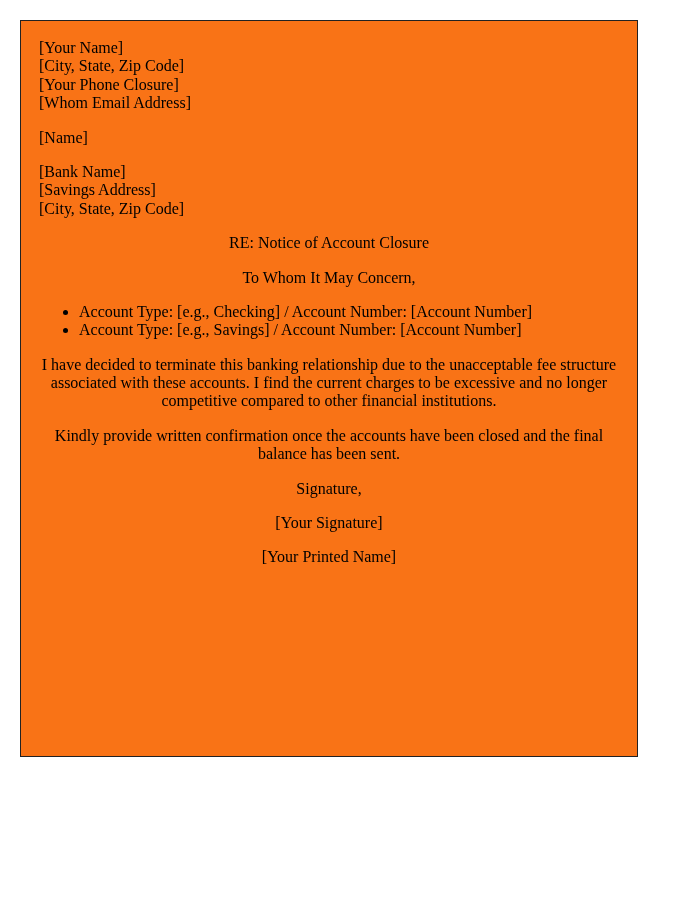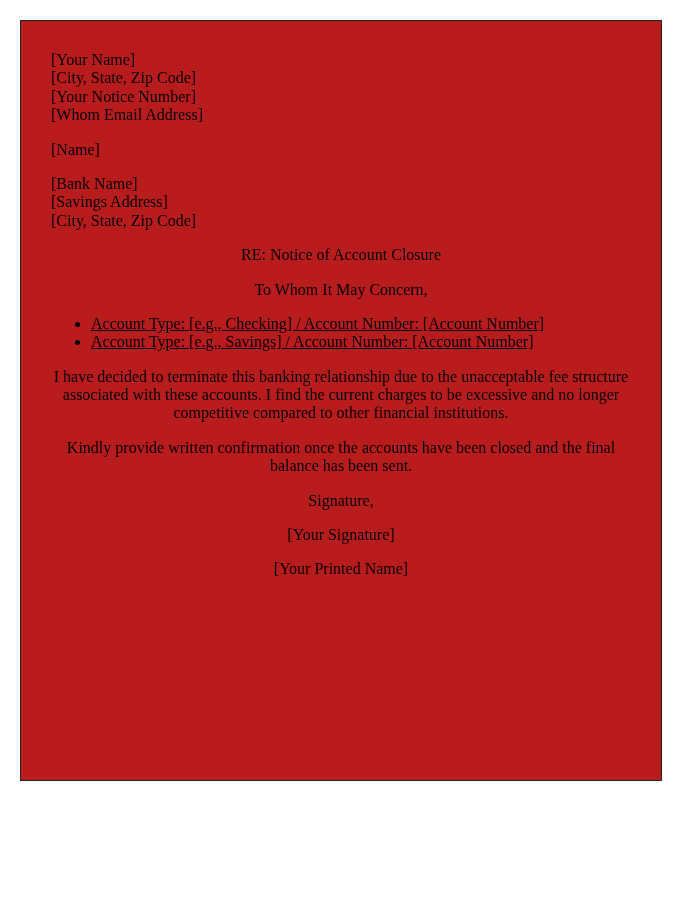--- a/index.html
+++ b/index.html
@@ -12,55 +12,54 @@
     height: 900px;
     font-family: "Liberation Serif", "DejaVu Serif", serif;
     font-size: 16px;
     line-height: 1.15;
     color: #000000;
   }
   .letter-document {
     margin: 20px 0 0 20px;
     width: 580px;
     min-height: 699px;
-    padding: 30px;
+    padding: 18px;
     border: 1px solid #222222;
-    background: #b91c1c;
+    background: #f97316;
   }
   .block {
     margin: 0 0 16px 0;
   }
   .block:first-child {
     margin-top: 0;
   }
   .line {
     white-space: pre-wrap;
   }
   p.block {
     text-align: center;
   }
   ul.accounts-list {
     margin: 16px 0;
     padding-left: 40px;
     list-style-type: disc;
-    text-decoration: underline;
   }
   ul.accounts-list li {
     margin: 0;
   }
 </style>
 </head>
 <body>
 
 <div class="letter-document">
 
   <div class="block">
     <div class="line">[Your Name]</div>
     <div class="line">[City, State, Zip Code]</div>
-    <div class="line">[Your Notice Number]</div>
+    <div class="line">[Your Phone Closure]</div>
     <div class="line">[Whom Email Address]</div>
   </div>
 
   <div class="block">
     <div class="line">[Name]</div>
   </div>
 
   <div class="block">
     <div class="line">[Bank Name]</div>
     <div class="line">[Savings Address]</div>

